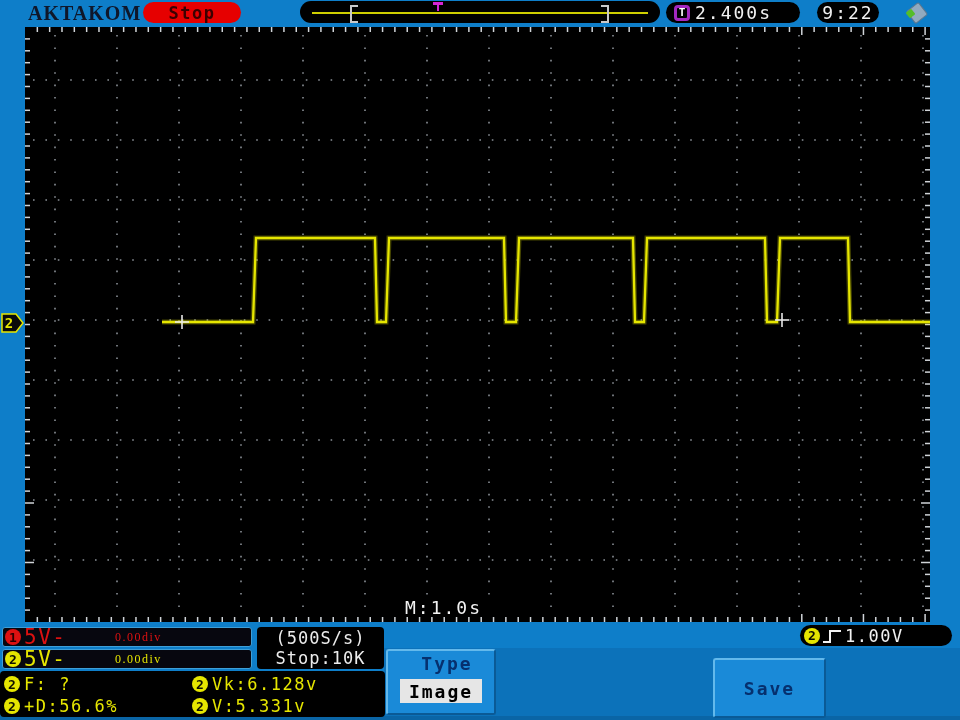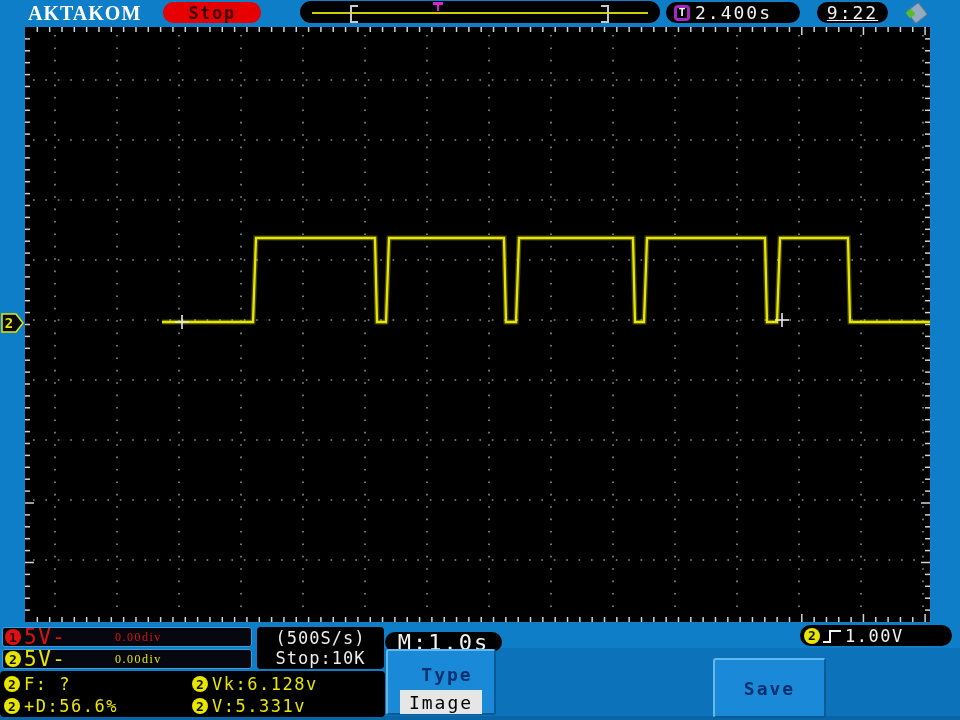--- a/index.html
+++ b/index.html
@@ -6,43 +6,43 @@
   body{
     width:960px;height:720px;position:relative;overflow:hidden;
     background:#0e7ec9;
     font-family:"DejaVu Sans Mono","Liberation Mono",monospace;
     -webkit-font-smoothing:none;
   }
   .abs{position:absolute;}
   
   .brand{
     left:28px;top:2px;font-family:"Liberation Serif","DejaVu Serif",serif;
-    font-weight:bold;font-size:20px;letter-spacing:1px;color:#ffffff;
+    font-weight:bold;font-size:20px;letter-spacing:1px;color:#0f172a;
   }
   .pill{background:#000;border-radius:11px;color:#f2f2f2;
         display:flex;align-items:center;justify-content:center;
         font-size:18px;letter-spacing:2px;}
   .stop-pill{
     left:143px;top:2px;width:98px;height:21px;border-radius:11px;
     background:#e60000;color:#3c0000;display:flex;align-items:center;justify-content:center;
-    font-size:17px;letter-spacing:1.5px;font-weight:bold;margin-left:20px;
+    font-size:17px;letter-spacing:1.5px;font-weight:bold;
   }
   .record-bar{left:300px;top:1px;width:360px;height:22px;background:#000;border-radius:11px;}
   .record-line{position:absolute;left:12px;right:12px;top:11px;height:2px;background:#cfcf00;}
   .bracket{position:absolute;top:4px;width:6px;height:14px;border:2px solid #c9c9c9;}
   .bracket.l{left:50px;border-right:none;}
   .bracket.r{left:301px;border-left:none;}
   .trig-pos{position:absolute;left:133px;top:1px;width:10px;height:9px;}
   .trig-pos .bar{position:absolute;left:0;top:0;width:10px;height:3px;background:#d424d4;}
   .trig-pos .stem{position:absolute;left:4px;top:3px;width:2px;height:6px;background:#d424d4;}
   .t-pill{left:666px;top:2px;width:134px;height:21px;justify-content:flex-start;padding-left:8px;box-sizing:border-box;}
   .t-icon{width:16px;height:16px;border:3px solid #a428c0;border-radius:4px;background:#000;
           color:#fff;font-size:11px;font-weight:bold;letter-spacing:0;
           display:flex;align-items:center;justify-content:center;margin-right:5px;box-sizing:border-box;}
-  .time-pill{left:817px;top:2px;width:71px;height:21px;text-decoration:underline;}
+  .time-pill{left:817px;top:2px;width:62px;height:21px;}
   .usb-icon{left:905px;top:2px;width:24px;height:22px;}
   .usb-body{position:absolute;left:4px;top:3px;width:14px;height:14px;background:#93aabf;
             border:1px solid #5d7890;border-radius:2px;transform:rotate(-38deg);}
   .usb-tab{position:absolute;left:2px;top:8px;width:7px;height:7px;background:#55bd28;
            border-radius:1px;transform:rotate(-38deg);}
   
   .screen{left:25px;top:27px;width:905px;height:595px;background:#000;}
   .ch-marker{left:1px;top:313px;width:23px;height:20px;}
   
   .bottom-strip{left:384px;top:648px;width:576px;height:68px;background:#0c72ba;}
@@ -56,33 +56,33 @@
   .chip.red{background:#dd1111;color:#2a0000;}
   .chip.yel{background:#e6e600;color:#101000;}
   .ch-box .chip{margin-left:2px;margin-right:3px;}
   .ch-scale{font-size:21px;letter-spacing:1.5px;}
   .ch-offset{position:absolute;left:112px;font-size:12px;letter-spacing:1.5px;font-family:Liberation Serif, serif;}
   .red-txt{color:#dd1111;}
   .yel-txt{color:#e6e600;}
   .sample-box{left:257px;top:627px;width:127px;height:42px;background:#000;border-radius:4px;
               color:#ececec;font-size:17px;letter-spacing:1px;display:flex;flex-direction:column;
               align-items:center;justify-content:center;line-height:20px;}
-  .m-pill{left:385px;top:632px;width:117px;height:20px;font-size:22px;}
+  .m-pill{left:385px;top:597px;width:117px;height:20px;font-size:18px;}
   .meas-box{left:0;top:671px;width:385px;height:46px;background:#000;border-radius:4px;}
   .meas-cell{position:absolute;display:flex;align-items:center;font-size:17px;letter-spacing:1.5px;color:#e6e600;}
   .meas-cell .chip{margin-right:4px;}
   .mc00{left:4px;top:3px;}  .mc10{left:192px;top:3px;}
   .mc01{left:4px;top:25px;} .mc11{left:192px;top:25px;}
   .soft-btn{background:#1a8ad8;border:2px solid;border-color:#63b9ec #0a5a96 #0a5a96 #63b9ec;
             border-radius:3px;box-sizing:border-box;color:#06306e;font-weight:bold;
             font-size:18px;letter-spacing:2px;}
   .type-btn{left:386px;top:649px;width:110px;height:66px;text-align:center;}
-  .type-title{margin-top:13px;padding-left:12px;}
+  .type-title{margin-top:2px;padding-left:12px;}
   .type-value{margin:5px 12px 0 12px;height:24px;background:#e6e6e6;color:#000;
-              font-weight:normal;display:flex;align-items:center;justify-content:center;}
+              font-weight:bold;display:flex;align-items:center;justify-content:center;}
   .save-btn{left:713px;top:658px;width:113px;height:60px;display:flex;align-items:center;justify-content:center;}
   .trig-pill{left:800px;top:625px;width:152px;height:21px;justify-content:flex-start;
              padding-left:4px;box-sizing:border-box;font-size:17px;letter-spacing:1.5px;}
   .trig-pill .chip{margin-right:2px;}
   .slope-icon{margin-right:3px;}
 </style>
 </head>
 <body>
 
 <div class="abs brand">AKTAKOM</div>

